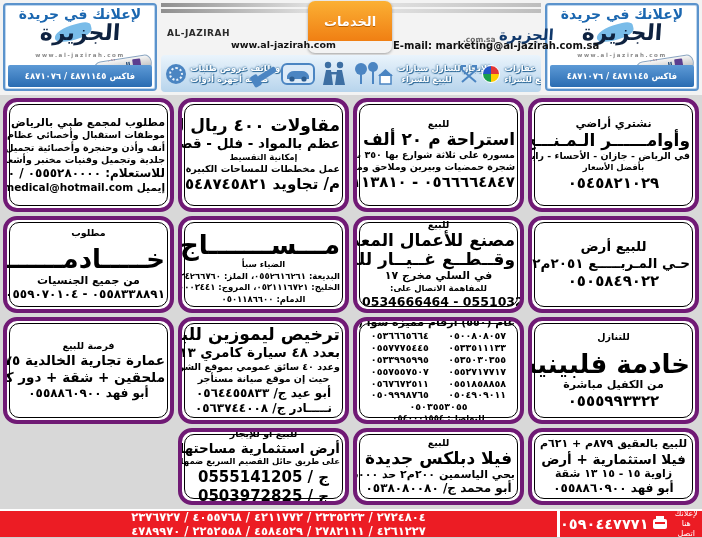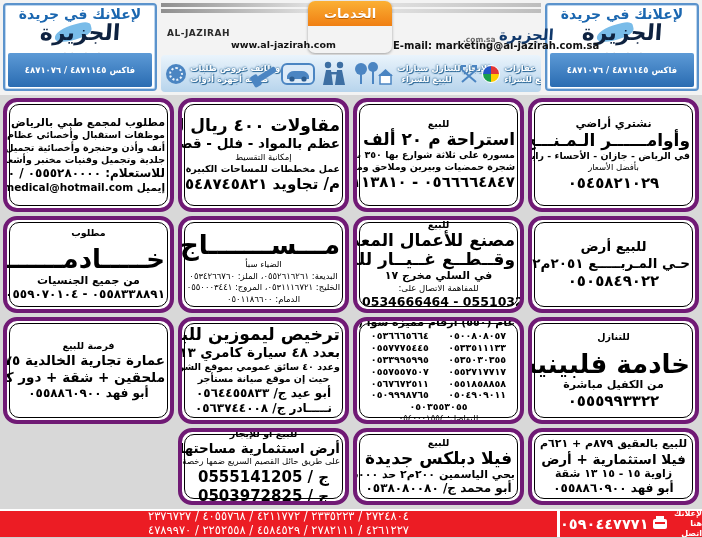--- a/index.html
+++ b/index.html
@@ -19,34 +19,34 @@
   .logo-ar{position:relative;font-size:22px;font-weight:900;color:#0e2240;line-height:1;transform:skewX(-4deg);display:inline-block;}
   .hdr .url{font-size:5.5px;letter-spacing:1.6px;color:#8a8a8a;font-weight:700;direction:ltr;}
   .svc{font-size:6.5px;color:#b21e2f;font-weight:800;text-align:right;padding:0 8px;}
   .phonerow{direction:ltr;text-align:left;padding-left:7px;font-size:14px;font-weight:900;color:#10386b;line-height:1;}
   .roll{position:absolute;right:3px;bottom:15px;width:56px;height:14px;border-radius:7px;
         background:linear-gradient(#f6f6f6,#b5b5b5);border:1px solid #8aa5c0;transform:rotate(-9deg);
         display:flex;align-items:center;justify-content:center;gap:2px;overflow:hidden;}
   .roll i{width:8px;height:10px;background:#5b3e8f;border-radius:1px;}
   .roll span{font-size:7px;font-weight:900;color:#16406e;}
   .faxline{position:absolute;bottom:2px;left:3px;right:3px;background:linear-gradient(#5d9ad6,#2a6cb2);
-           color:#fff;font-size:8.5px;font-weight:800;border-radius:2px;padding:12px 0;}
+           color:#fff;font-size:8.5px;font-weight:800;border-radius:2px;padding:6px 0;}
 
   
   .bar{position:absolute;height:4px;left:161px;width:380px;background:linear-gradient(90deg,#8f8f8f,#ececec 45%,#bdbdbd);}
   .bar.b1{top:3px}.bar.b2{top:9px}
   .alj-latin{position:absolute;left:167px;top:28px;font-size:9px;font-weight:800;letter-spacing:.5px;color:#2b2b2b;direction:ltr;}
   .site{position:absolute;left:231px;top:39px;font-size:9.5px;font-weight:800;color:#111;direction:ltr;}
   .eml{position:absolute;left:393px;top:40px;font-size:10px;font-weight:700;color:#111;direction:ltr;}
   .aljar{position:absolute;left:463px;top:26px;display:flex;direction:ltr;align-items:flex-end;gap:3px;}
   .aljar .a{font-size:15px;font-weight:900;color:#10386b;transform:skewX(-4deg);}
   .aljar .b{font-size:7.5px;font-weight:700;color:#666;}
   .cls-logo{position:absolute;left:308px;top:1px;width:84px;height:52px;border-radius:7px;overflow:hidden;
             box-shadow:0 1px 3px rgba(0,0,0,.35);text-align:center;}
-  .cls-top{height:25px;background:linear-gradient(#fbb034,#f07f13);color:#fff;font-weight:900;font-size:13px;
+  .cls-top{height:40px;background:linear-gradient(#fbb034,#f07f13);color:#fff;font-weight:900;font-size:13px;
            display:flex;align-items:center;justify-content:center;text-shadow:0 1px 0 #b95f00;}
   .cls-bot{height:29px;background:#f9e648;color:#164f9e;font-weight:900;font-size:16px;
            display:flex;align-items:center;justify-content:center;}
 
   
   .strip{position:absolute;left:161px;top:55px;width:380px;height:37px;border-radius:4px;
          background:linear-gradient(#eaf4fc,#b7d4ec);display:flex;direction:ltr;align-items:center;
          gap:4px;padding:0 5px;box-sizing:border-box;overflow:hidden;}
   .lbl{display:flex;flex-direction:column;line-height:1.2;text-align:center;min-width:0;flex-shrink:1;}
   .lbl span{color:#fff;font-size:8.5px;font-weight:900;white-space:nowrap;
@@ -69,41 +69,41 @@
       display:flex;flex-direction:column;align-items:center;justify-content:center;
       text-align:center;padding:3px 5px;box-sizing:border-box;overflow:hidden;color:#000;}
   .ad::before{content:"";position:absolute;inset:2px;border:1px solid #000;border-radius:10px;pointer-events:none;}
   .ln{white-space:nowrap;max-width:100%;line-height:1.25;}
   .s-tag{font-size:9.5px;font-weight:800;}
   .s-huge{font-size:26px;font-weight:900;line-height:1.05;margin-top:8px;}
   .s-t1{font-size:17px;font-weight:900;line-height:1.12;}
   .s-t2{font-size:13.5px;font-weight:800;line-height:1.25;}
   .s-t3{font-size:11px;font-weight:800;}
   .s-body{font-size:9.5px;font-weight:700;line-height:1.3;}
-  .s-small{font-size:8.5px;font-weight:400;line-height:1.35;}
+  .s-small{font-size:8.5px;font-weight:700;line-height:1.35;}
   .s-ph1{font-size:15px;font-weight:900;letter-spacing:1px;}
   .s-ph2{font-size:12px;font-weight:900;}
   .s-num{font-size:11px;font-weight:900;letter-spacing:2px;line-height:1.18;}
   .s-pair{font-size:9.5px;font-weight:900;letter-spacing:1px;word-spacing:16px;line-height:1.25;}
   .s-latin{font-size:12.5px;font-weight:900;direction:ltr;}
   .s-gsm{font-size:15px;font-weight:900;}
   .s-email{font-size:10.5px;font-weight:800;}
 
   
   .footer{position:absolute;left:0;top:509px;width:702px;height:26px;background:#ec1c24;
           border-top:2px solid #fff;display:flex;direction:rtl;align-items:stretch;}
   .contact{width:142px;display:flex;align-items:center;justify-content:center;gap:4px;color:#fff;flex:none;}
-  .c-labels{font-size:8px;font-weight:700;line-height:1.25;}
+  .c-labels{font-size:8px;font-weight:400;line-height:1.25;text-align:center;}
   .c-phone{font-size:14.5px;font-weight:900;letter-spacing:1px;}
   .fax-ic{width:14px;height:10px;background:#fff;border-radius:2px;position:relative;flex:none;}
   .fax-ic::before{content:"";position:absolute;left:3px;top:-3px;width:8px;height:4px;background:#fff;}
   .fax-ic::after{content:"";position:absolute;left:2px;top:3px;width:10px;height:1.5px;background:#ec1c24;}
   .vdiv{width:3px;background:#fff;flex:none;}
-  .nums{flex:1;direction:ltr;color:#fff;font-weight:400;font-size:11.5px;letter-spacing:1px;
-        display:flex;flex-direction:column;align-items:center;justify-content:center;line-height:1.2;}
+  .nums{flex:1;direction:ltr;color:#fff;font-weight:700;font-size:11.5px;letter-spacing:1px;
+        display:flex;flex-direction:column;align-items:center;line-height:1.2;}
 </style>
 </head>
 <body>
 
 <div class="page">
   <div class="topband"></div>
 
   <div class="hdr right">
     <div class="tag">لإعلانك في جريدة</div>
     <div class="logo-wrap">

